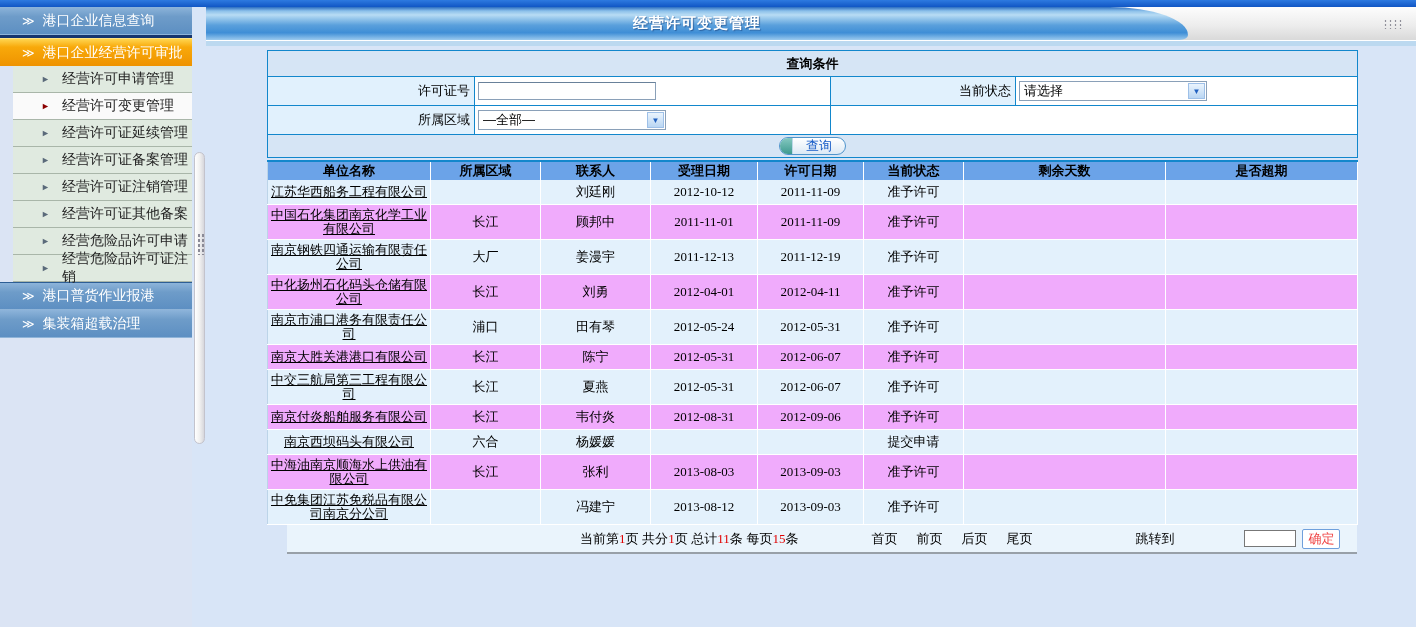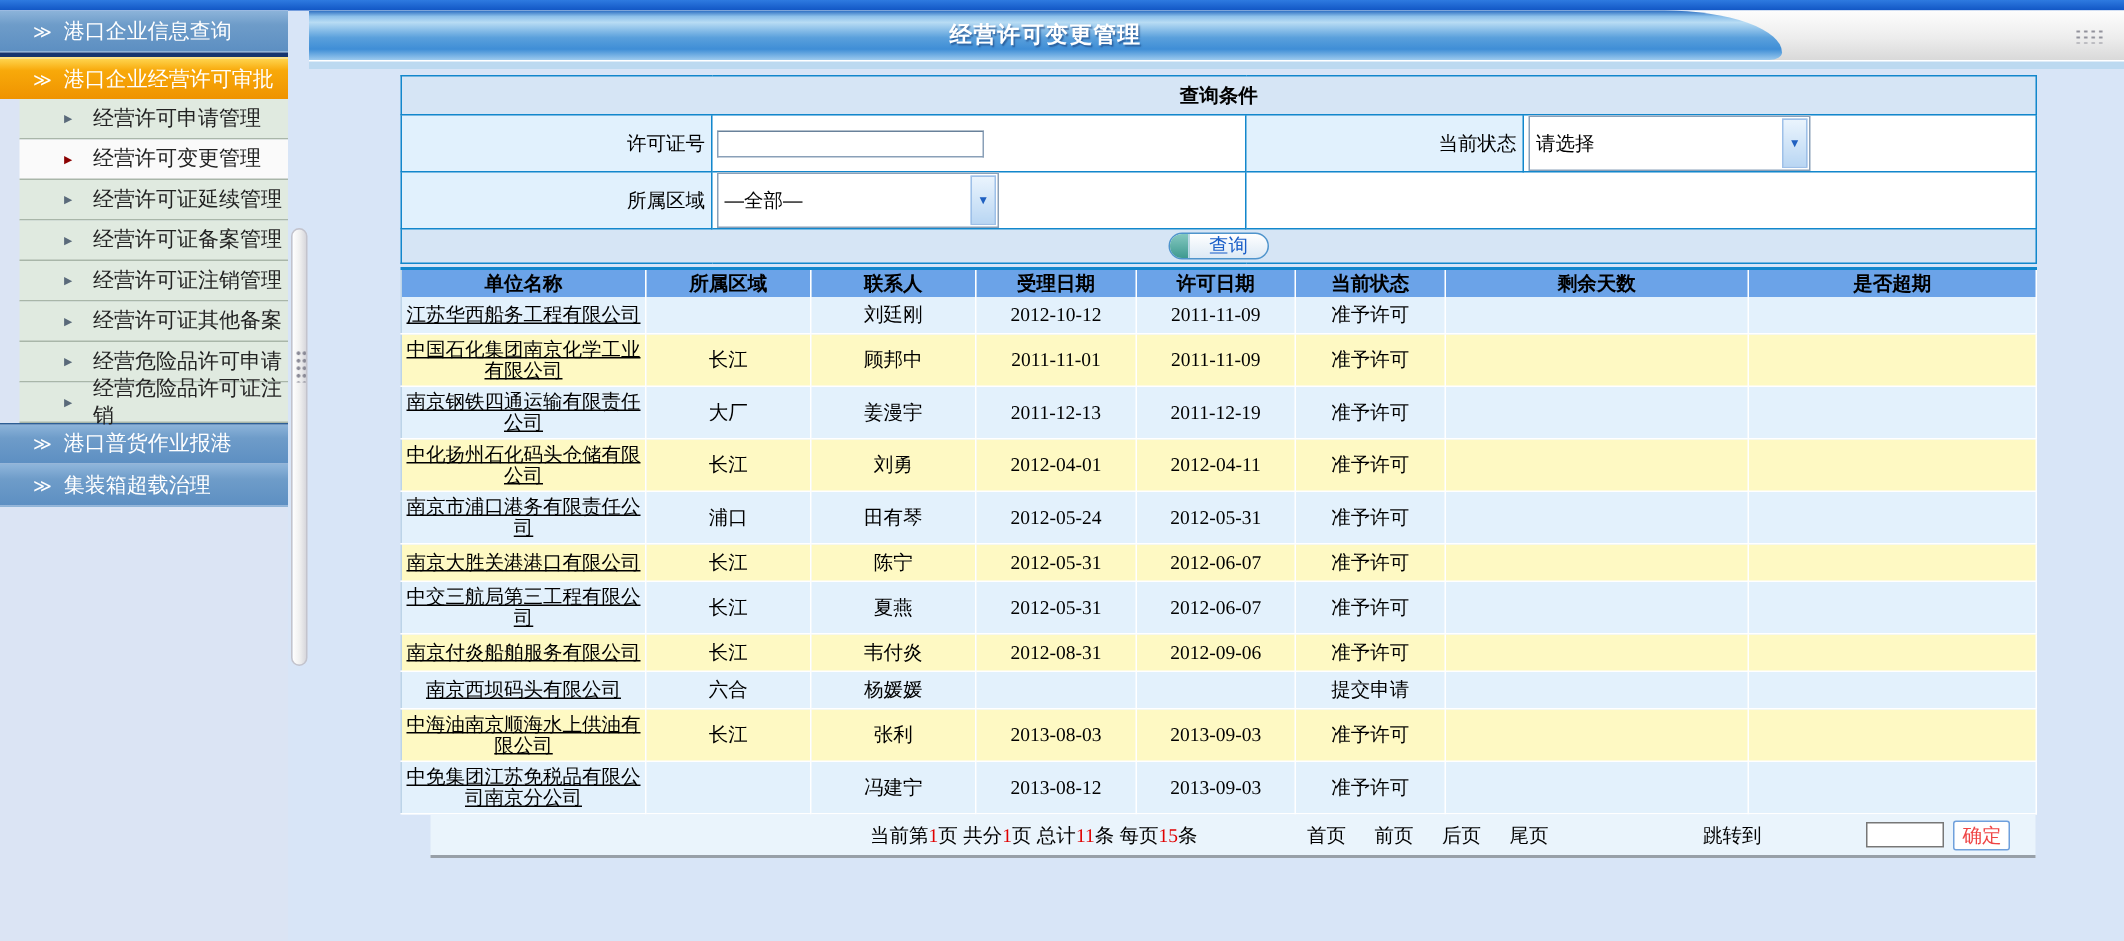--- a/index.html
+++ b/index.html
@@ -57,21 +57,21 @@
 
   
   table.qtable { border-collapse:collapse; table-layout:fixed; width:1090px; }
   table.qtable td { border:1px solid #1287cc; font-size:13px; color:#000; }
   .q-title { background:#d6e5f5; text-align:center; font-weight:bold; height:26px; }
   td.lbl { background:#e1f1fd; text-align:right; padding-right:4px; height:29px; }
   td.inp { background:#ffffff; padding-left:3px; }
   td.inp-empty { background:#ffffff; }
   input.text { width:178px; height:18px; border:1px solid #8aa0b8; border-top-color:#69819a;
     font-size:13px; padding:0 2px; }
-  .mockselect { width:188px; height:37px; border:1px solid #8aa0b8; background:#fff;
+  .mockselect { width:188px; height:20px; border:1px solid #8aa0b8; background:#fff;
     display:flex; align-items:center; position:relative; font-size:13px;
     padding-left:4px; cursor:pointer; }
   .mockselect .sel-btn { position:absolute; right:1px; top:1px; bottom:1px; width:17px;
     background:linear-gradient(180deg,#eaf4fd 0%,#b9d6f3 100%);
     border:1px solid #9ec0e8; color:#2060c0; font-size:8px;
     display:flex; align-items:center; justify-content:center; }
   .q-btnrow { background:#d6e5f5; height:23px; text-align:center; }
   .search-btn { display:inline-flex; height:18px; border:1px solid #4f94cc; border-radius:9px;
     overflow:hidden; background:linear-gradient(180deg,#ffffff 0%,#dce9f5 100%);
     cursor:pointer; vertical-align:middle; }
@@ -81,21 +81,21 @@
 
   
   table.data { border-collapse:collapse; table-layout:fixed; width:1090px;
     margin-top:2px; border-top:2px solid #1287cc;
     border-left:1px solid #bcd4e8; border-right:1px solid #bcd4e8; }
   table.data th { background:#6ba3e8; font-size:13px; font-weight:bold; color:#000;
     height:19px; border-right:1px solid #fff; }
   table.data td { font-size:13px; color:#000; text-align:center;
     border-right:1px solid #fff; border-bottom:1px solid #fff; padding:3px 2px; }
   tr.odd  { background:#e3f1fc; }
-  tr.even { background:#fef9c3;margin-top:28px; }
+  tr.even { background:#f0abfc;margin-top:28px; }
   td.company { font-size:12px; line-height:14px; }
   a.company-link { color:#000; text-decoration:underline; cursor:pointer; }
   td.date { font-family:"Liberation Serif","DejaVu Serif",serif; font-size:13.5px; }
 
   
   .pager { height:29px; background:#eaf4fc; border-bottom:2px solid #98a0a8;
     display:flex; align-items:center; font-size:13px; color:#000;margin-left:20px; }
   .pg-summary { margin-left:293px; white-space:nowrap; }
   .pg-summary .num { color:#e00000; font-family:"Liberation Serif","DejaVu Serif",serif; }
   .pg-nav { margin-left:73px; display:flex; gap:19px; white-space:nowrap; }

